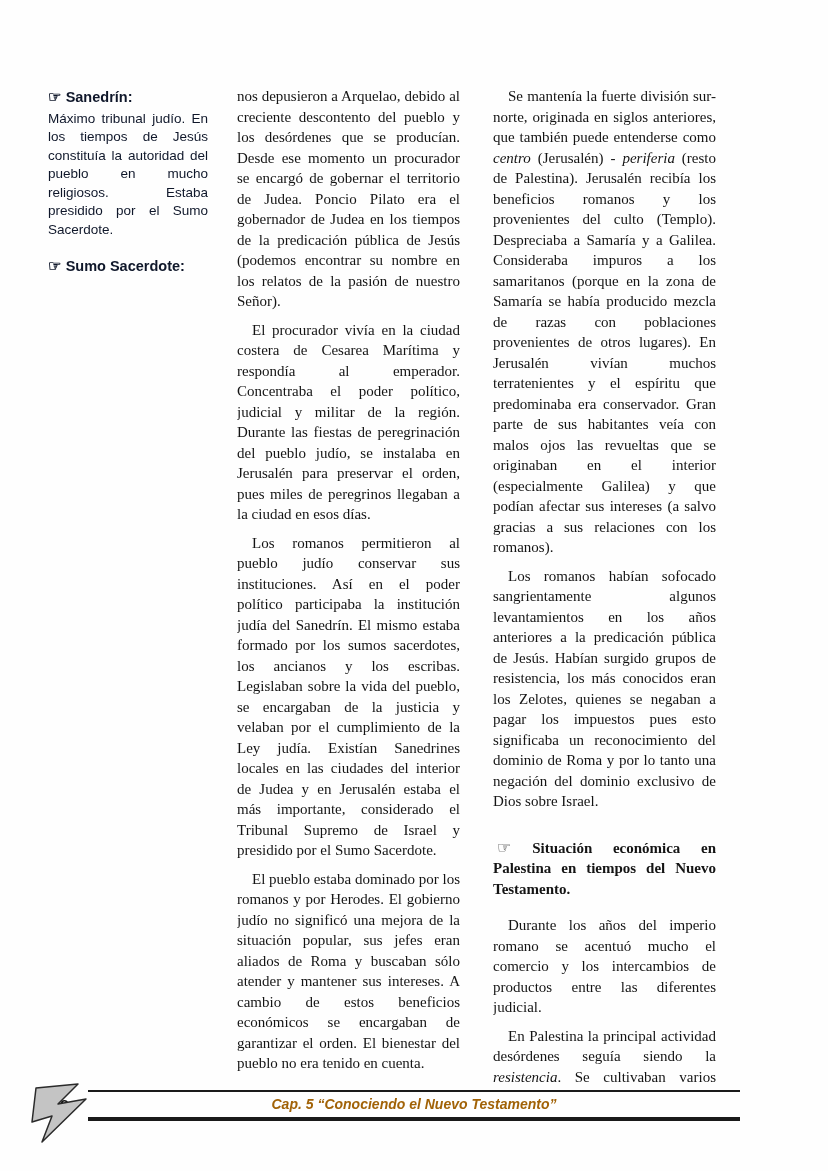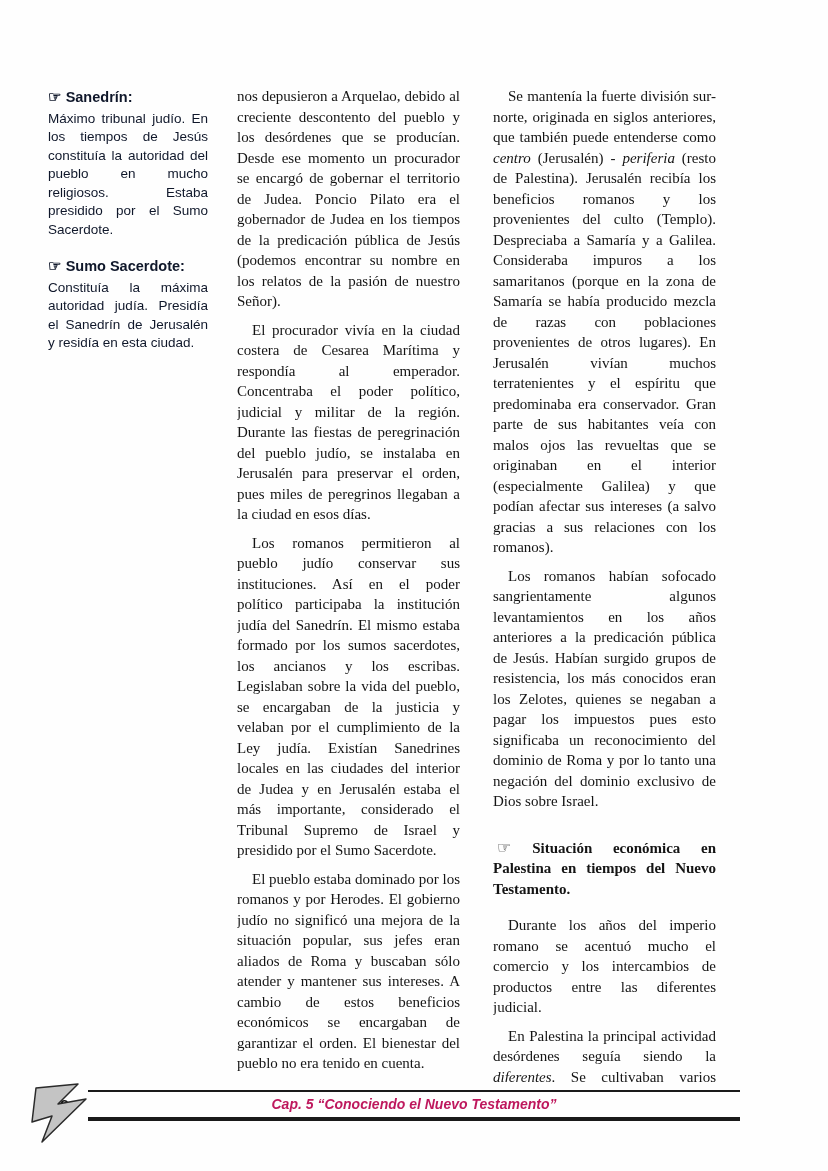--- a/index.html
+++ b/index.html
@@ -71,21 +71,21 @@
     border-bottom: 4px solid #1a1a1a;
     padding: 3px 0 4px 0;
     text-align: center;
   }
   .footer-caption {
     font-family: "Liberation Sans", sans-serif;
     font-style: italic;
     font-weight: 600;
     font-size: 14px;
     line-height: 16px;
-    color: #be185d;
+    color: #a16207;
   }
   .page-number {
     position: absolute;
     left: 52px;
     top: 1096px;
     font-family: "Liberation Sans", sans-serif;
     font-weight: bold;
     font-size: 15px;
     color: #111;
   }
@@ -102,36 +102,35 @@
 
 <div class="page">
 
   <aside class="sidebar">
       <div class="entry">
         <div class="term"><span class="marker">☞ </span>Sanedrín:</div>
         <div class="definition">Máximo tribunal judío. En los tiempos de Jesús constituía la autoridad del pueblo en mucho religiosos. Estaba presidido por el Sumo Sacerdote.</div>
       </div>
       <div class="entry">
         <div class="term"><span class="marker">☞ </span>Sumo Sacerdote:</div>
-        <div class="definition">Constituía la máxima autoridad judía. Presidía el Sanedrín de Jerusalén y residía en esta ciudad.</div>
       </div>
     </aside>
 
   <div class="col col1">
       <p class="body-p noindent"><span>nos depusieron a Arquelao, debido al creciente descontento del pueblo y los desórdenes que se producían. Desde ese momento un procurador se encargó de gobernar el territorio de Judea. Poncio Pilato era el gobernador de Judea en los tiempos de la predicación pública de Jesús (podemos encontrar su nombre en los relatos de la pasión de nuestro Señor).</span></p>
       <p class="body-p"><span>El procurador vivía en la ciudad costera de Cesarea Marítima y respondía al emperador. Concentraba el poder político, judicial y militar de la región. Durante las fiestas de peregrinación del pueblo judío, se instalaba en Jerusalén para preservar el orden, pues miles de peregrinos llegaban a la ciudad en esos días.</span></p>
       <p class="body-p"><span>Los romanos permitieron al pueblo judío conservar sus instituciones. Así en el poder político participaba la institución judía del Sanedrín. El mismo estaba formado por los sumos sacerdotes, los ancianos y los escribas. Legislaban sobre la vida del pueblo, se encargaban de la justicia y velaban por el cumplimiento de la Ley judía. Existían Sanedrines locales en las ciudades del interior de Judea y en Jerusalén estaba el más importante, considerado el Tribunal Supremo de Israel y presidido por el Sumo Sacerdote.</span></p>
       <p class="body-p"><span>El pueblo estaba dominado por los romanos y por Herodes. El gobierno judío no significó una mejora de la situación popular, sus jefes eran aliados de Roma y buscaban sólo atender y mantener sus intereses. A cambio de estos beneficios económicos se encargaban de garantizar el orden. El bienestar del pueblo no era tenido en cuenta.</span></p>
     </div>
   <div class="col col2">
       <p class="body-p"><span>Se mantenía la fuerte división sur-norte, originada en siglos anteriores, que también puede entenderse como </span><span class="it">centro</span><span> (Jerusalén) - </span><span class="it">periferia</span><span> (resto de Palestina). Jerusalén recibía los beneficios romanos y los provenientes del culto (Templo). Despreciaba a Samaría y a Galilea. Consideraba impuros a los samaritanos (porque en la zona de Samaría se había producido mezcla de razas con poblaciones provenientes de otros lugares). En Jerusalén vivían muchos terratenientes y el espíritu que predominaba era conservador. Gran parte de sus habitantes veía con malos ojos las revueltas que se originaban en el interior (especialmente Galilea) y que podían afectar sus intereses (a salvo gracias a sus relaciones con los romanos).</span></p>
       <p class="body-p"><span>Los romanos habían sofocado sangrientamente algunos levantamientos en los años anteriores a la predicación pública de Jesús. Habían surgido grupos de resistencia, los más conocidos eran los Zelotes, quienes se negaban a pagar los impuestos pues esto significaba un reconocimiento del dominio de Roma y por lo tanto una negación del dominio exclusivo de Dios sobre Israel.</span></p>
       <h3 class="section-heading"><span class="marker">☞ </span>Situación económica en Palestina en tiempos del Nuevo Testamento.</h3>
       <p class="body-p"><span>Durante los años del imperio romano se acentuó mucho el comercio y los intercambios de productos entre las diferentes judicial.</span></p>
-      <p class="body-p"><span>En Palestina la principal actividad desórdenes seguía siendo la </span><span class="it">diferentes</span><span>. Se cultivaban varios cereales, siendo el trigo y la ceba-</span></p>
+      <p class="body-p"><span>En Palestina la principal actividad desórdenes seguía siendo la </span><span class="it">resistencia</span><span>. Se cultivaban varios cereales, siendo el trigo y la ceba-</span></p>
     </div>
 
   <div class="footer-box">
     <span class="footer-caption">Cap. 5 “Conociendo el Nuevo Testamento”</span>
   </div>
 
   <span class="page-number">38</span>
 
   <svg class="corner-decoration" viewBox="0 0 66 64" aria-hidden="true">
     <polygon points="8,6 50,2 30,22 58,17 14,60 24,34 4,40" fill="#c4c4c4" stroke="#2a2a2a" stroke-width="1.5" stroke-linejoin="round"></polygon>

